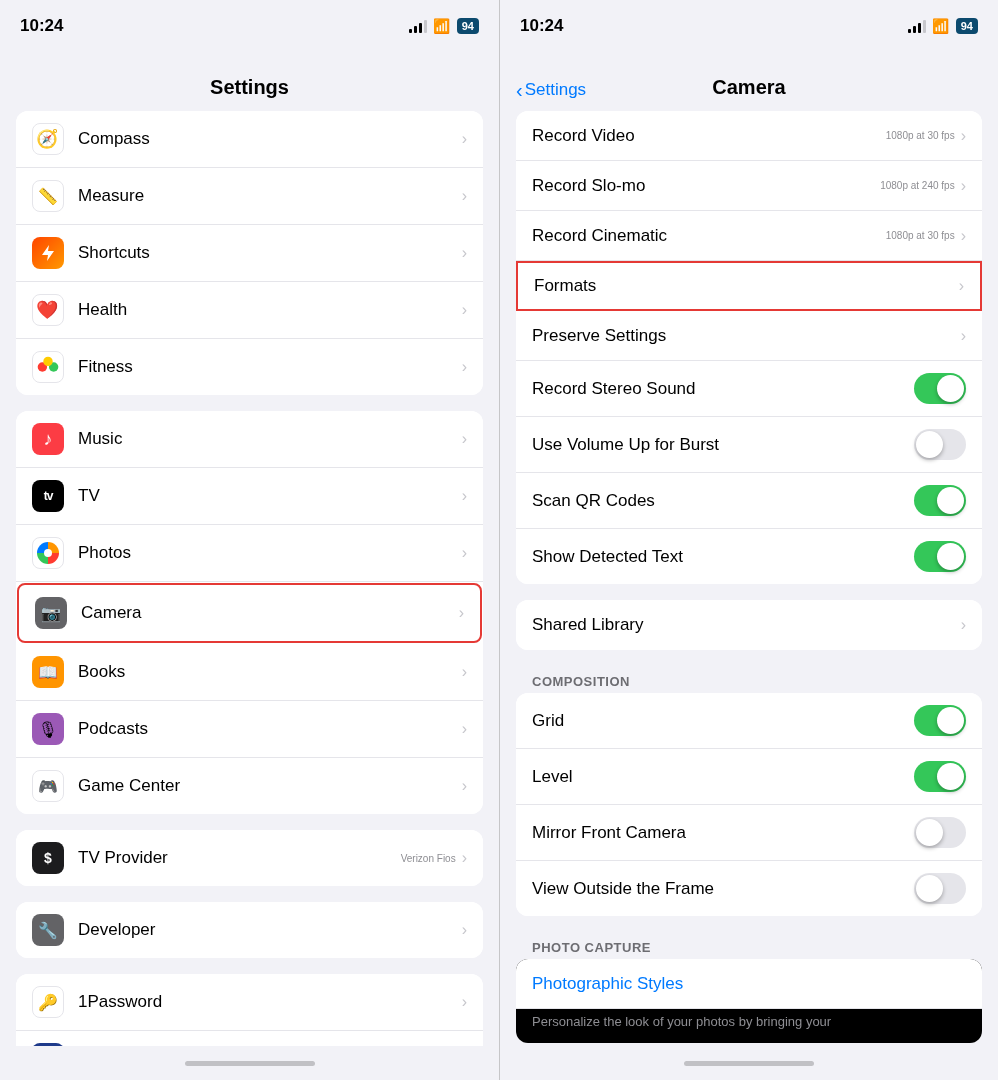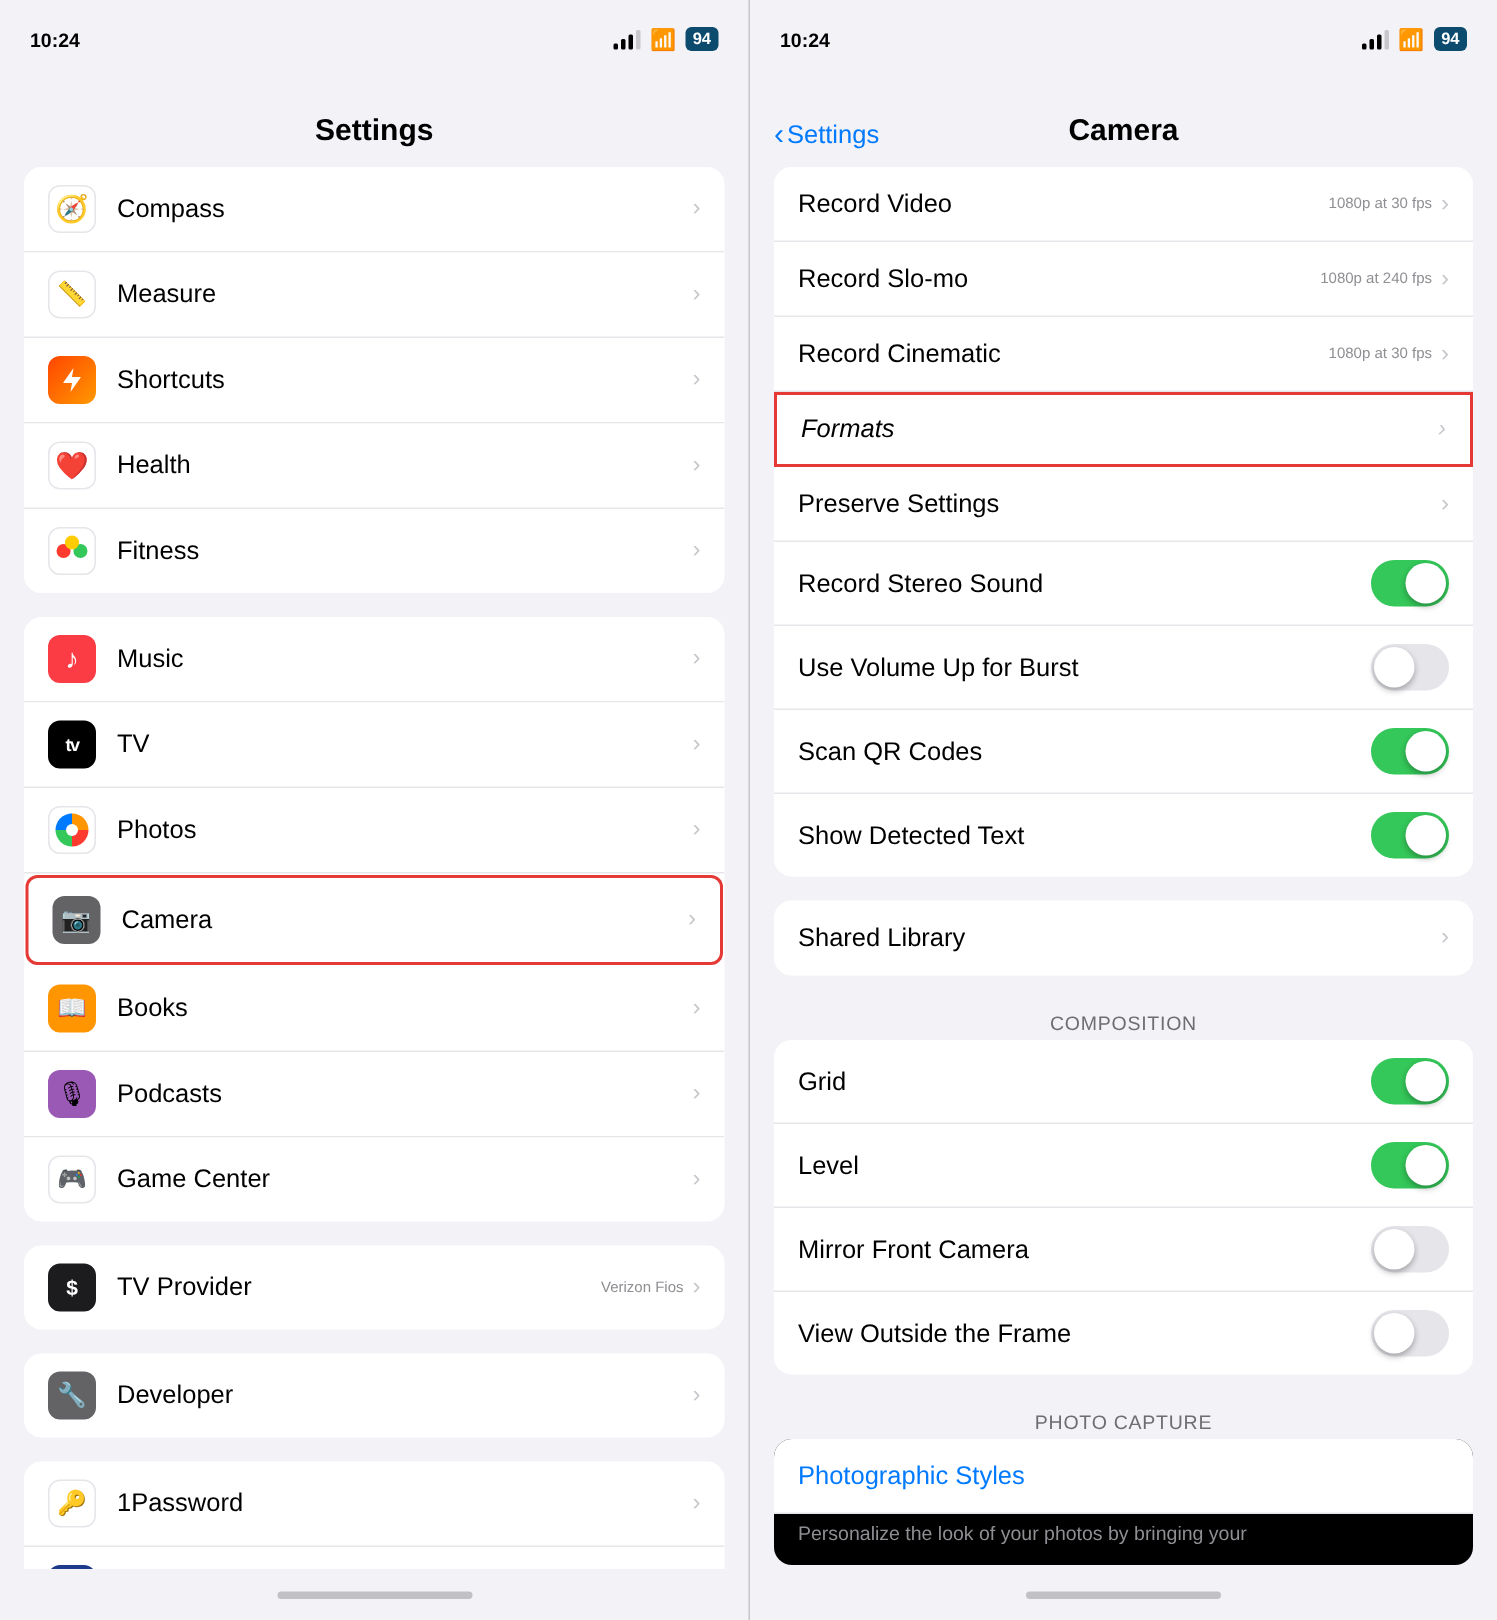--- a/index.html
+++ b/index.html
@@ -35,21 +35,21 @@
 
     
     .status-bar {
       display: flex;
       justify-content: space-between;
       align-items: center;
       padding: 12px 20px 4px;
       height: 44px;
     }
     .status-time {
-      font-size: 13px;
+      font-size: 17px;
       font-weight: 600;
       color: #000;
     }
     .status-icons {
       display: flex;
       align-items: center;
       gap: 6px;
     }
     .battery-badge {
       background: #0c4a6e;
@@ -183,26 +183,25 @@
       background: #fff;
       box-shadow: 0 2px 4px rgba(0,0,0,0.3);
       transition: left 0.2s;
     }
     .toggle.on .toggle-thumb { left: 23px; }
     .toggle.off .toggle-thumb { left: 2px; }
 
     
     .section-label {
       font-size: 13px;
-      font-weight: 400;
+      font-weight: 700;
       color: #6d6d72;
       text-transform: uppercase;
       letter-spacing: 0.5px;
       padding: 8px 16px 4px;
-      text-align: center;
     }
 
     
     .photo-capture-row {
       background: #000000;
       border-radius: 12px;
       margin-bottom: 16px;
       overflow: hidden;
     }
     .photo-capture-row .row-label {
@@ -428,21 +427,21 @@
       <div class="settings-row">
         <span class="row-label">Record Slo-mo</span>
         <span class="row-value">1080p at 240 fps</span>
         <span class="row-chevron">›</span>
       </div>
       <div class="settings-row">
         <span class="row-label">Record Cinematic</span>
         <span class="row-value">1080p at 30 fps</span>
         <span class="row-chevron">›</span>
       </div>
-      <div class="settings-row formats-row" style="border:2px solid #e53935;border-radius:0;font-style:italic;">
+      <div class="settings-row formats-row" style="border:2px solid #e53935;border-radius:0;">
         <span class="row-label">Formats</span>
         <span class="row-chevron">›</span>
       </div>
       <div class="settings-row">
         <span class="row-label">Preserve Settings</span>
         <span class="row-chevron">›</span>
       </div>
       <div class="settings-row">
         <span class="row-label">Record Stereo Sound</span>
         <div class="toggle on">

